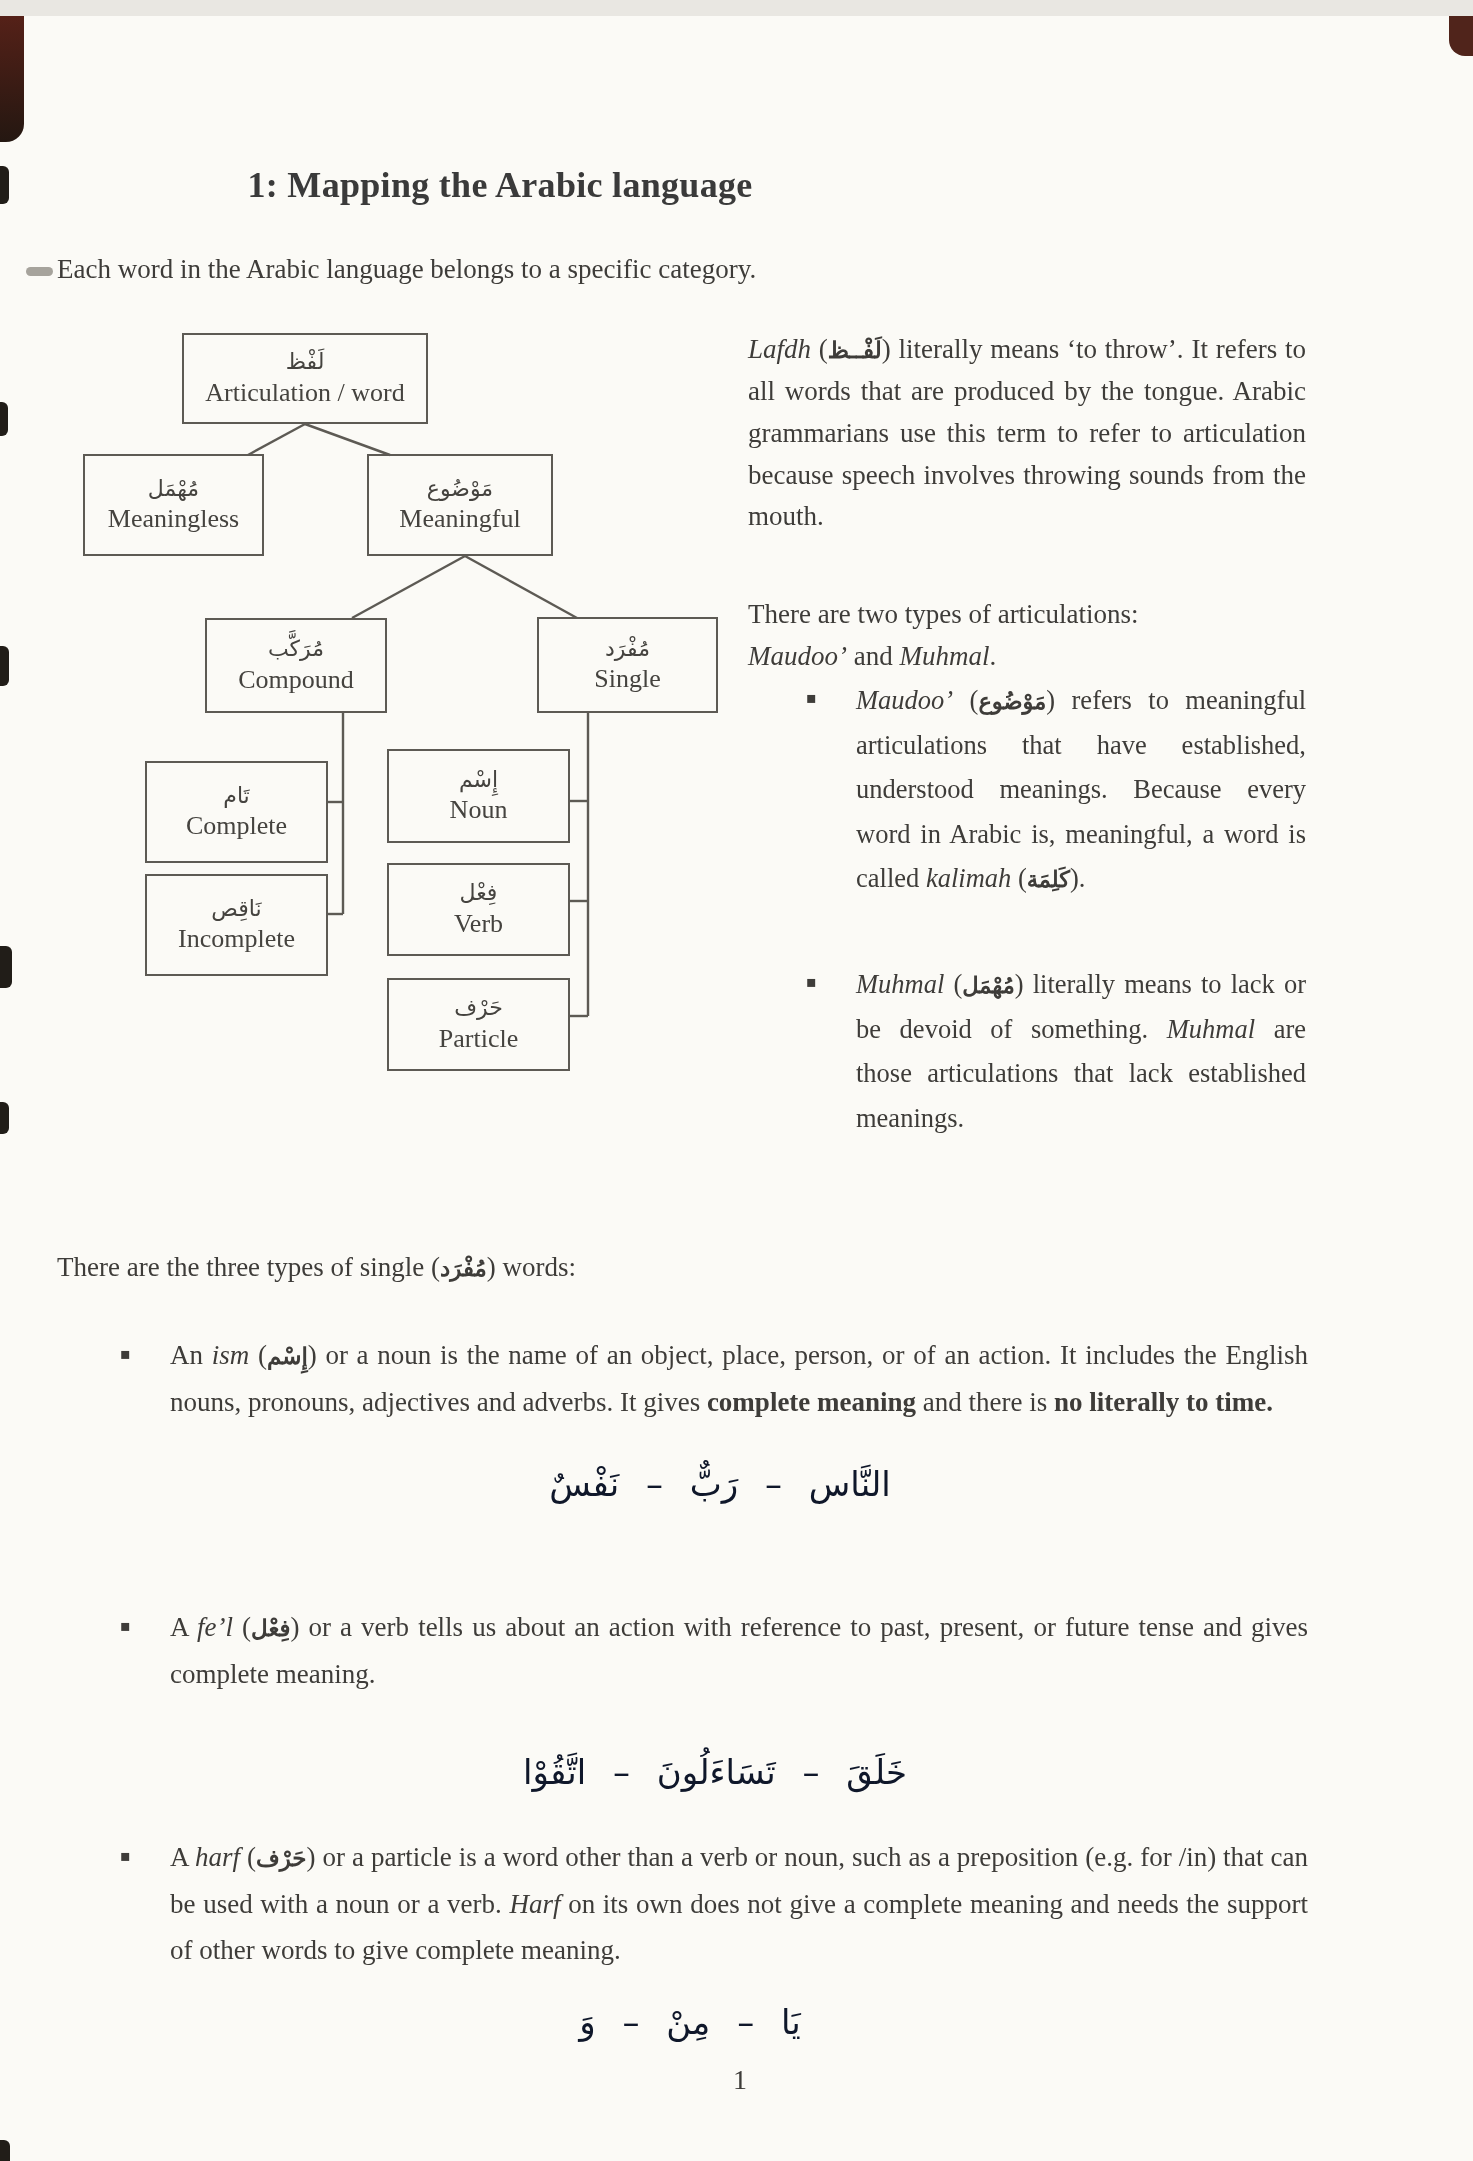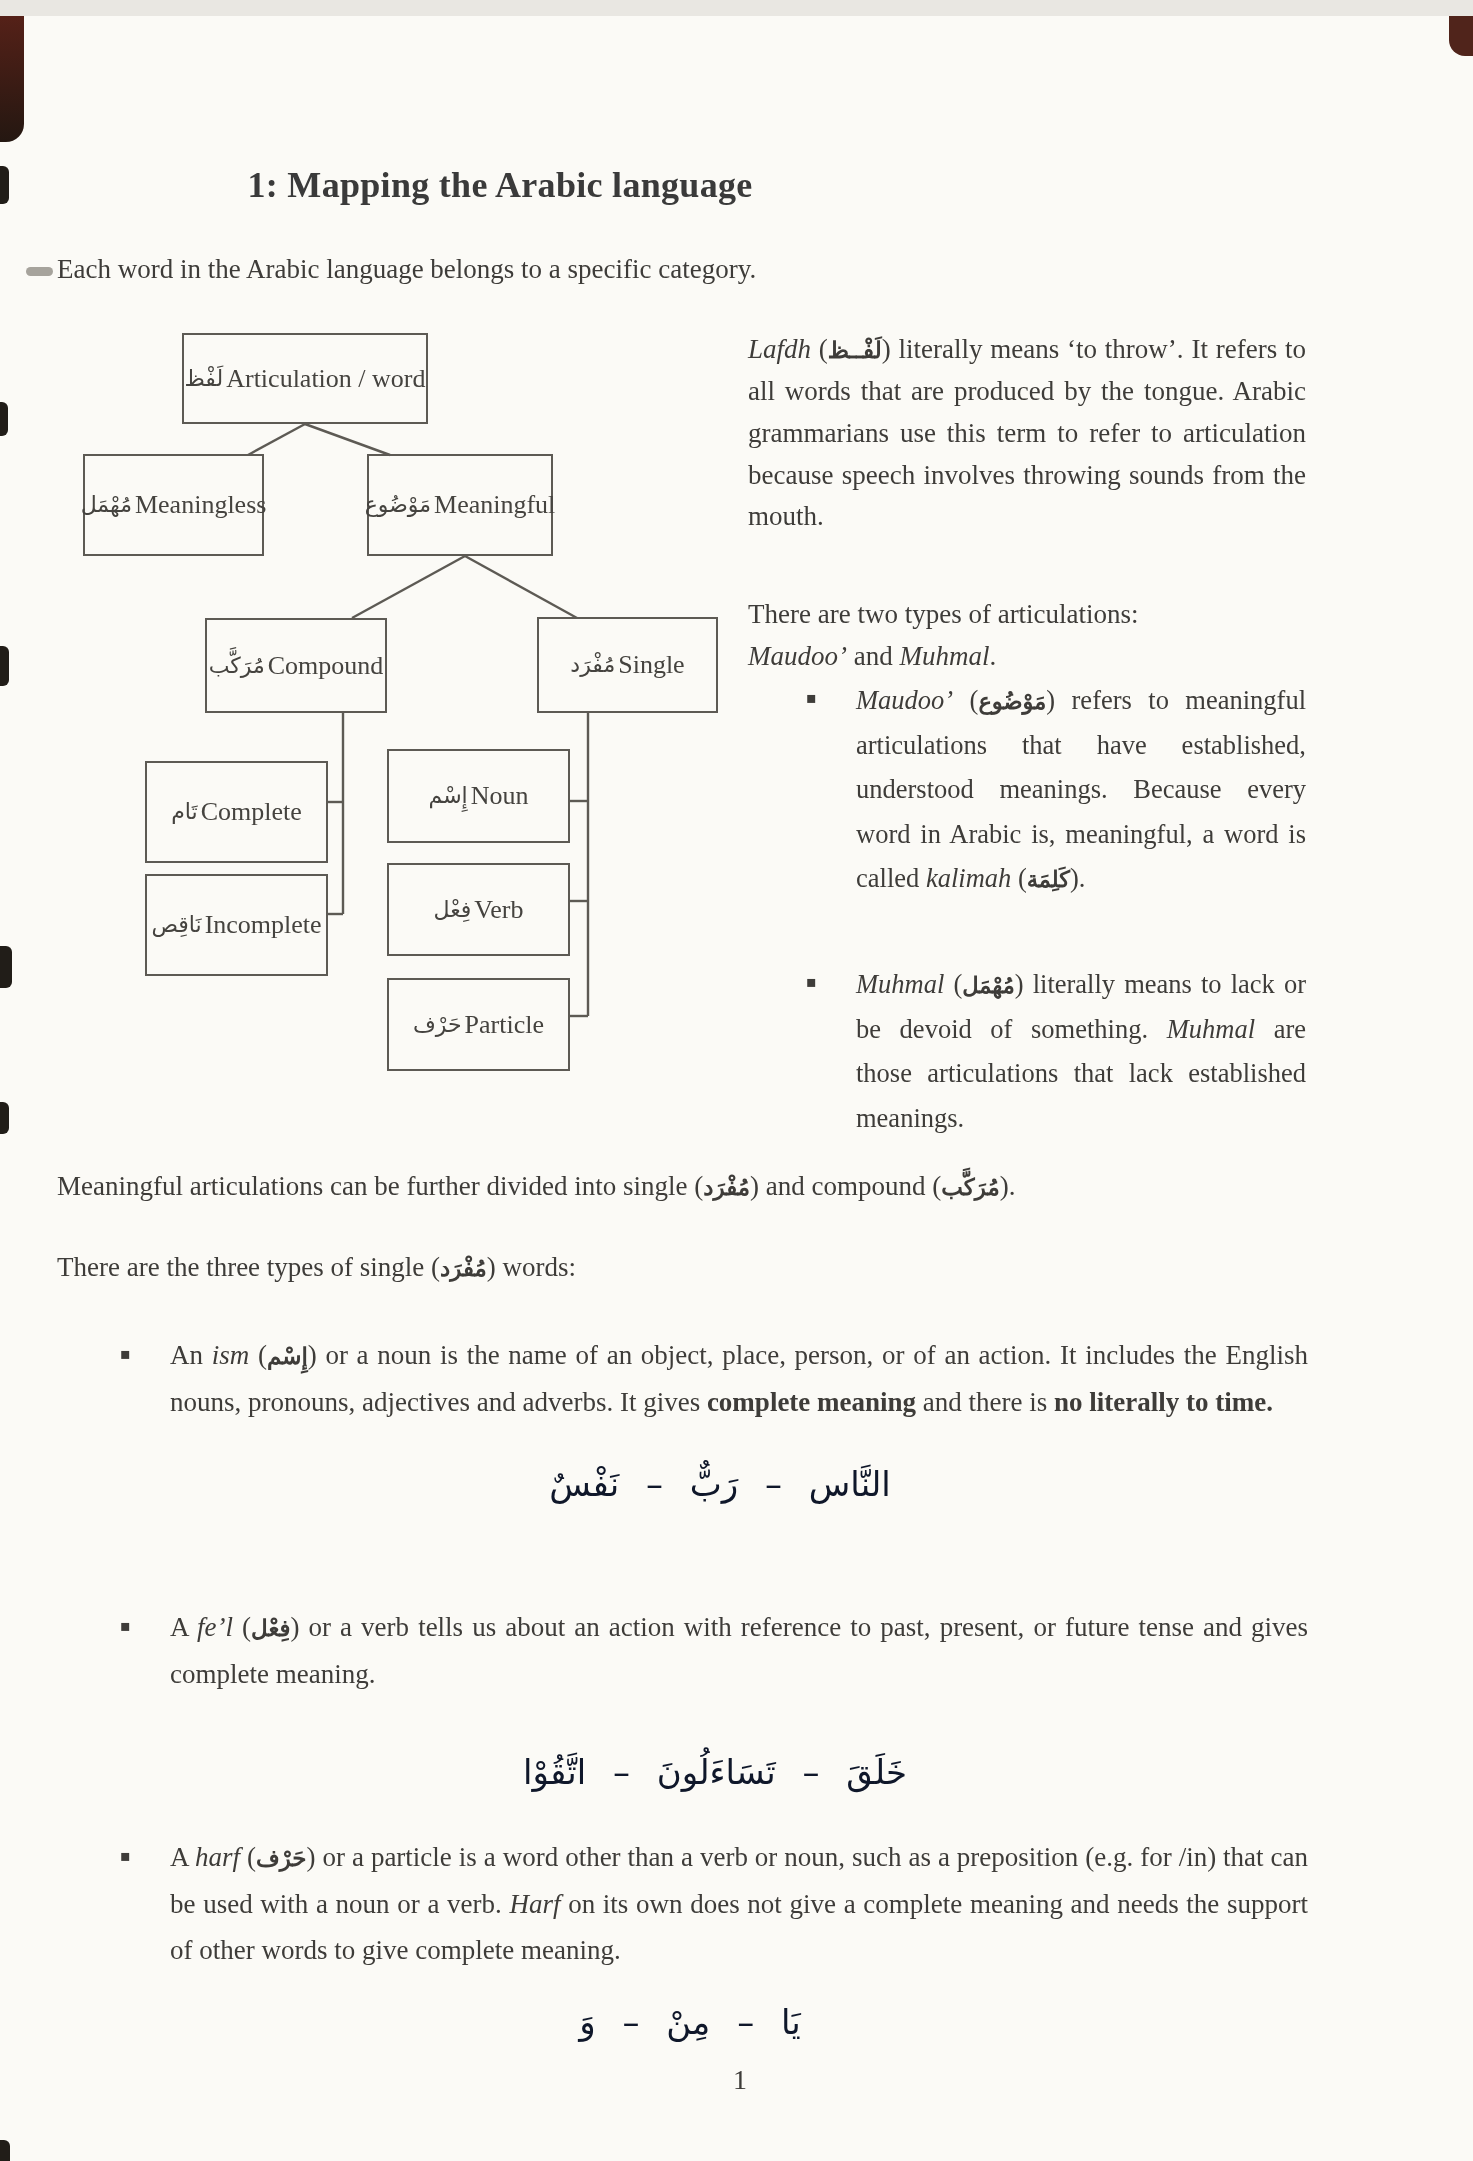--- a/index.html
+++ b/index.html
@@ -19,21 +19,21 @@
   .art-f{left:0;top:2124px;width:10px;height:30px;border-radius:0 6px 6px 0;}
   .art-tr{left:1449px;top:0;width:24px;height:40px;background:#50241b;border-radius:0 0 0 16px;}
   .art-smudge{left:26px;top:251px;width:27px;height:9px;background:#8a867e;opacity:.75;border-radius:5px;}
   
   .title{position:absolute;top:148px;left:150px;width:700px;margin:0;text-align:center;
          font-size:36px;font-weight:bold;color:#3a3a3a;letter-spacing:.3px;}
   .intro{position:absolute;top:238px;left:57px;margin:0;font-size:27px;}
   
   .connectors{position:absolute;left:0;top:0;pointer-events:none;}
   .node{position:absolute;box-sizing:border-box;border:2px solid #5d5a54;
-        display:flex;flex-direction:row;align-items:center;justify-content:center;gap:3px;}
+        display:flex;flex-direction:column;align-items:center;justify-content:center;gap:3px;}
   .node .ar{font-family:"DejaVu Sans",sans-serif;font-size:22px;color:#45433f;line-height:1.15;}
   .node .en{font-size:26px;color:#45433f;line-height:1.15;}
   .n-root{left:182px;top:317px;width:246px;height:91px}
   .n-meaningless{left:83px;top:438px;width:181px;height:102px}
   .n-meaningful{left:367px;top:438px;width:186px;height:102px}
   .n-compound{left:205px;top:602px;width:182px;height:95px}
   .n-single{left:537px;top:601px;width:181px;height:96px}
   .n-complete{left:145px;top:745px;width:183px;height:102px}
   .n-incomplete{left:145px;top:858px;width:183px;height:102px}
   .n-noun{left:387px;top:733px;width:183px;height:94px}
@@ -164,21 +164,20 @@
 
   <div class="rc rc-b2">
     <div class="rc-bullet">
       <span class="bullet-marker">▪</span>
       <div class="rc-bullet-text">
         <span class="it">Muhmal</span><span> (</span><span class="ar-inline" dir="rtl">مُهْمَل</span><span>) literally means to lack or be devoid of something. </span><span class="it">Muhmal</span><span> are those articulations that lack established meanings.</span>
       </div>
     </div>
   </div>
 
-  <p class="mid mid1"><span>Meaningful articulations can be further divided into single (</span><span class="ar-inline" dir="rtl">مُفْرَد</span><span>) and compound (</span><span class="ar-inline" dir="rtl">مُرَكَّب</span><span>).</span></p>
 
   <p class="mid mid2"><span>There are the three types of single (</span><span class="ar-inline" dir="rtl">مُفْرَد</span><span>) words:</span></p>
 
   <div class="main-bullet b-ism">
     <span class="mb-marker">▪</span>
     <div class="mb-text">
       <span>An </span><span class="it">ism</span><span> (</span><span class="ar-inline" dir="rtl">إِسْم</span><span>) or a noun is the name of an object, place, person, or of an action. It includes the English nouns, pronouns, adjectives and adverbs. It gives </span><span class="bold">complete meaning</span><span> and there is </span><span class="bold">no literally to time.</span>
     </div>
   </div>
 

